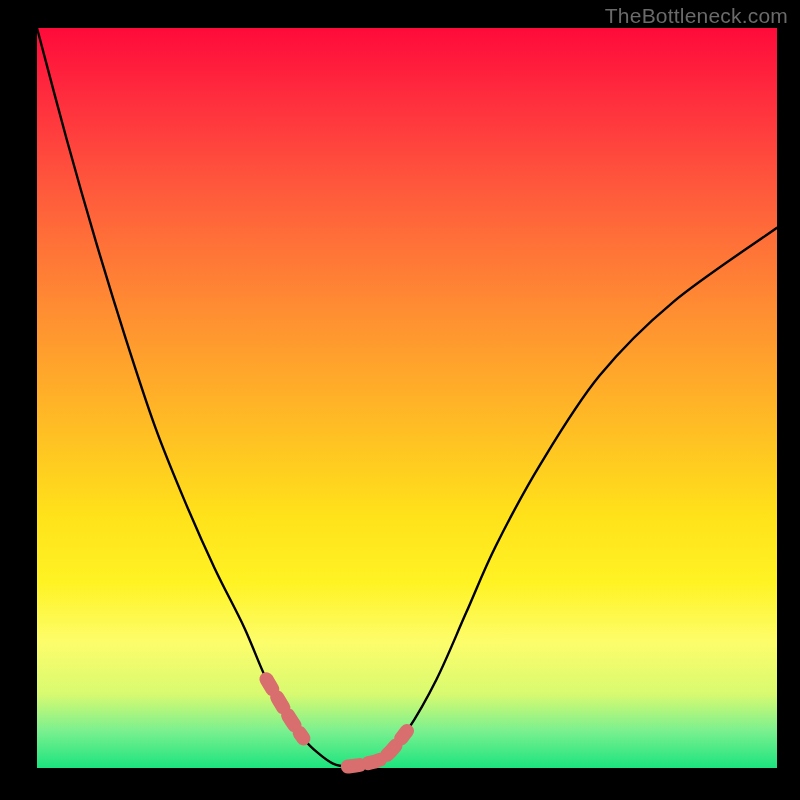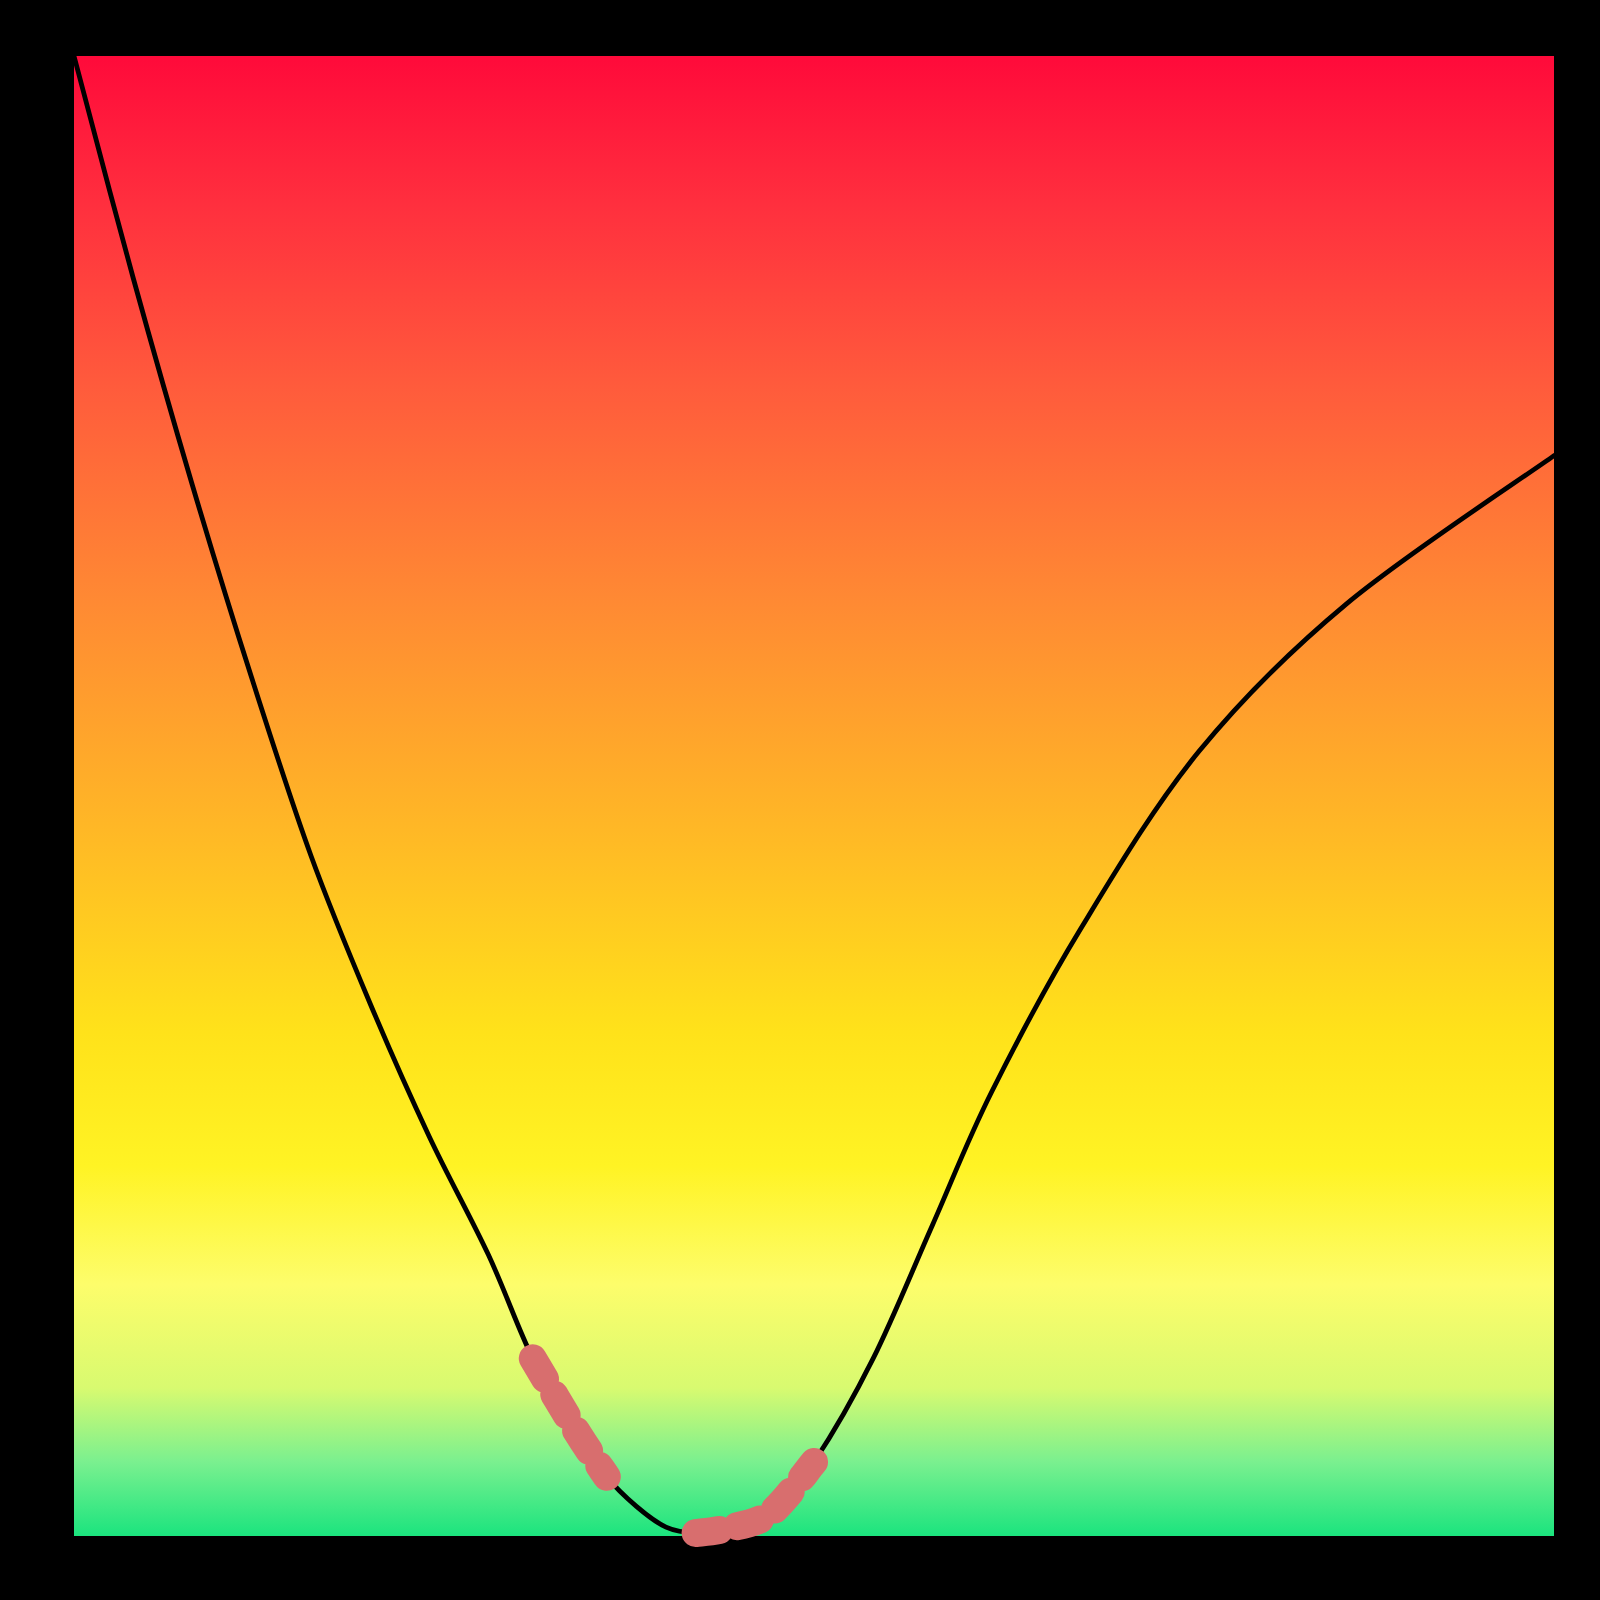--- a/index.html
+++ b/index.html
@@ -57,13 +57,14 @@
 <body>
 
 <div class="frame">
   <div class="plot-area">
     <svg class="curve-layer" viewBox="0 0 740 740" preserveAspectRatio="none">
       <path id="curve-path" fill="none" stroke="#000" stroke-width="2.4" stroke-linecap="round" stroke-linejoin="round" d="M 0 0 C 4.933333333333334 18.5, 19.733333333333334 75.23333333333332, 29.6 111 C 39.46666666666667 146.76666666666668, 49.333333333333336 181.3, 59.2 214.60000000000002 C 69.06666666666666 247.90000000000003, 78.93333333333334 279.9666666666667, 88.8 310.8 C 98.66666666666666 341.6333333333333, 108.53333333333333 372.46666666666664, 118.4 399.59999999999997 C 128.26666666666668 426.7333333333333, 138.13333333333333 450.1666666666667, 148 473.6 C 157.86666666666667 497.03333333333336, 167.73333333333332 519.2333333333333, 177.6 540.2 C 187.46666666666667 561.1666666666667, 198.5666666666667 580.9, 207.20000000000002 599.4 C 215.83333333333334 617.9, 222 636.4000000000001, 229.4 651.2 C 236.8 666, 245.43333333333337 678.3333333333334, 251.60000000000002 688.2 C 257.7666666666667 698.0666666666667, 261.46666666666664 704.2333333333333, 266.4 710.4 C 271.3333333333333 716.5666666666666, 276.26666666666665 721.0066666666667, 281.2 725.2 C 286.1333333333333 729.3933333333334, 291.06666666666666 733.3399999999999, 296 735.56 C 300.93333333333334 737.78, 305.8666666666667 738.3966666666666, 310.8 738.52 C 315.73333333333335 738.6433333333333, 319.4333333333334 737.9033333333333, 325.6 736.3 C 331.76666666666665 734.6966666666666, 340.4 734.4499999999999, 347.79999999999995 728.9 C 355.19999999999993 723.35, 361.3666666666667 715.95, 370 703 C 378.6333333333333 690.05, 389.73333333333335 670.9333333333334, 399.6 651.2 C 409.4666666666667 631.4666666666667, 419.3333333333333 606.8000000000001, 429.2 584.6 C 439.06666666666666 562.4, 446.4666666666667 542.6666666666666, 458.8 518 C 471.1333333333333 493.3333333333333, 485.9333333333334 464.9666666666667, 503.20000000000005 436.6 C 520.4666666666667 408.23333333333335, 540.2 374.9333333333333, 562.4 347.79999999999995 C 584.5999999999999 320.66666666666663, 606.8 298.46666666666664, 636.4 273.8 C 666 249.13333333333335, 722.7333333333333 212.13333333333338, 740 199.80000000000007"></path>
       <path id="hlA" fill="none" stroke="#d86e6e" stroke-width="14" stroke-linecap="round" d="M 229.4 651.2 C 233.10000000000002 657.3666666666667, 245.43333333333337 678.3333333333334, 251.60000000000002 688.2 C 257.7666666666667 698.0666666666667, 263.93333333333334 706.7, 266.4 710.4" stroke-dasharray="12 9"></path>
       <path id="hlB" fill="none" stroke="#d86e6e" stroke-width="14" stroke-linecap="round" d="M 310.8 738.52 C 313.26666666666665 738.15, 319.4333333333334 737.9033333333333, 325.6 736.3 C 331.76666666666665 734.6966666666666, 340.4 734.4499999999999, 347.79999999999995 728.9 C 355.19999999999993 723.35, 366.3 707.3166666666666, 370 703" stroke-dasharray="12 9"></path>
     </svg>
   </div>
+  <div class="watermark">TheBottleneck.com</div>
 </div>
 
 </body></html>

